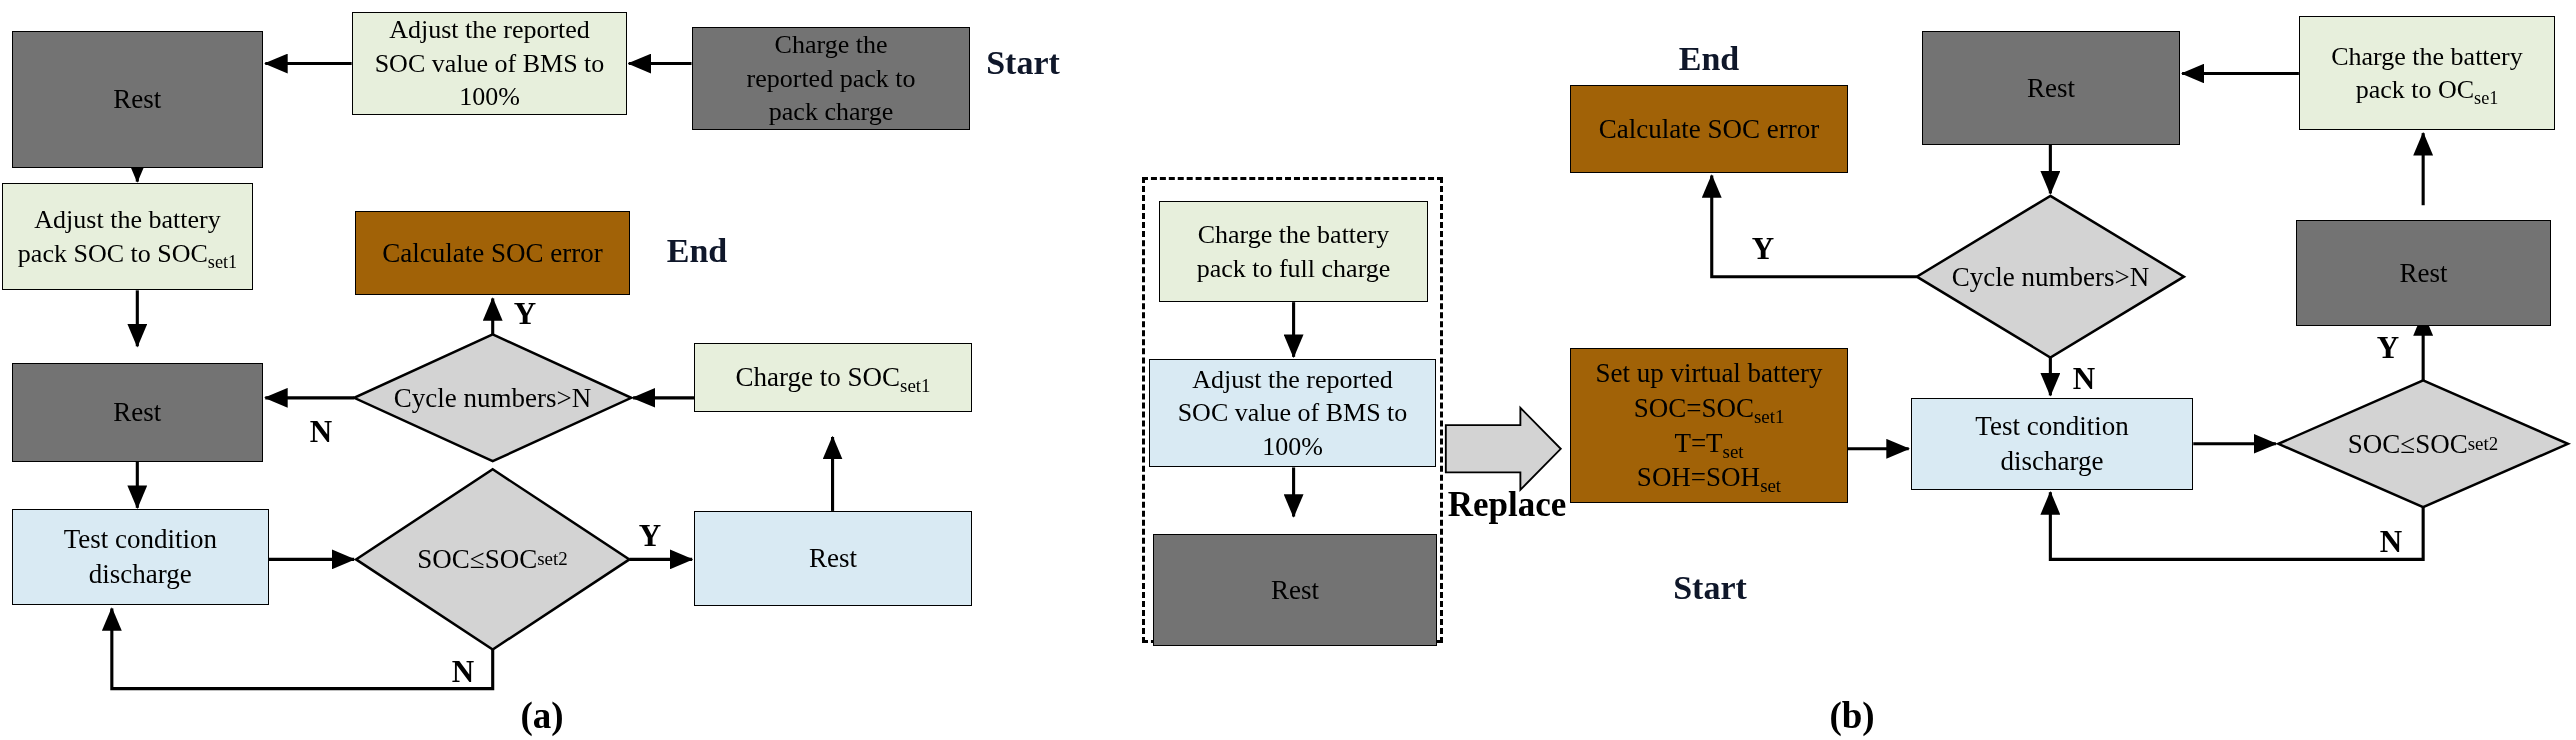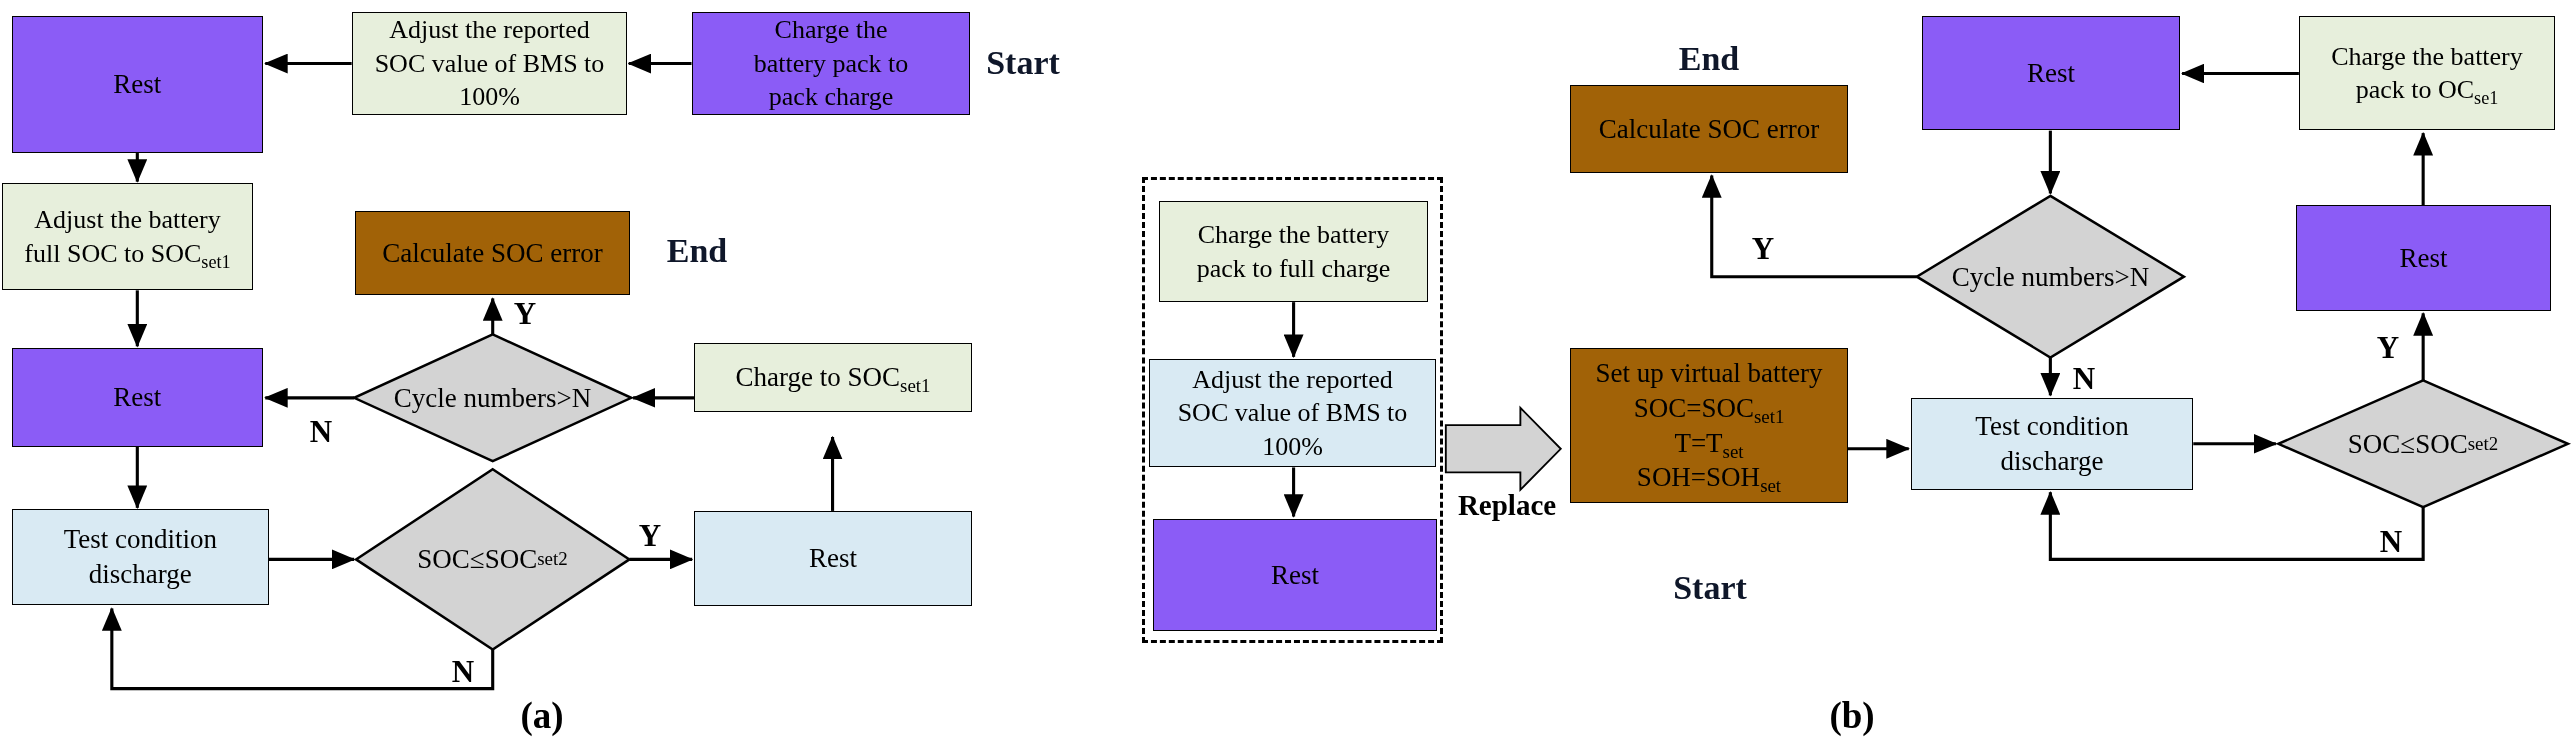--- a/index.html
+++ b/index.html
@@ -7,36 +7,36 @@
     width:2576px;height:741px;position:relative;background:#ffffff;
     font-family:"Liberation Serif","DejaVu Serif",serif;color:#000;
     overflow:hidden;
   }
   #connectors{position:absolute;left:0;top:0;width:2576px;height:741px;z-index:0;}
   .node{
     position:absolute;box-sizing:border-box;border:1.9px solid #000;
     display:flex;flex-direction:column;justify-content:center;align-items:center;
     text-align:center;font-size:27px;line-height:1.28;z-index:2;
   }
-  .peach{background:#8b5cf6;}
+  .peach{background:#737373;margin-top:15px;}
   .green{background:#e7efdc;}
   .blue{background:#d9eaf3;}
   .gray{background:#a16207;}
   .dashed-group{
     position:absolute;box-sizing:border-box;border:3.1px dashed #000;background:transparent;z-index:1;
   }
   .dlabel{
     position:absolute;display:flex;justify-content:center;align-items:center;
     text-align:center;font-size:27px;white-space:nowrap;z-index:3;
   }
   .ctr{position:absolute;transform:translate(-50%,-50%);white-space:nowrap;z-index:4;}
   .yn{font-weight:bold;font-size:31px;}
   .startend{font-weight:bold;font-size:34px;color:#0f172a;}
   .caption{font-weight:bold;font-size:37px;}
-  .replace-label{font-weight:bold;font-size:29px;}
+  .replace-label{font-weight:bold;font-size:35px;}
   sub{font-size:0.70em;line-height:0;}
 </style>
 </head>
 <body>
 
 <svg id="connectors" width="2576" height="741" viewBox="0 0 4146 1192" xmlns="http://www.w3.org/2000/svg">
   <defs>
     <marker id="ah" markerUnits="userSpaceOnUse" markerWidth="38" markerHeight="32" refX="36" refY="16" orient="auto">
       <path d="M0,0 L38,16 L0,32 Z" fill="#000"></path>
     </marker>
@@ -82,29 +82,29 @@
   </div>
 
   <div class="node green" style="left:352px;top:11.8px;width:275px;height:103px;font-size:26px">
     <div>Adjust the reported</div>
     <div>SOC value of BMS to</div>
     <div>100%</div>
   </div>
 
   <div class="node peach" style="left:692px;top:11.8px;width:278px;height:103px;font-size:26px">
     <div>Charge the</div>
-    <div>battery pack to</div>
+    <div>reported pack to</div>
     <div>pack charge</div>
   </div>
 
   <span class="ctr startend" style="left:1023px;top:63px">Start</span>
 
   <div class="node green" style="left:2px;top:183px;width:251px;height:107px;font-size:26px">
     <div>Adjust the battery</div>
-    <div><span>full SOC to SOC</span><sub>set1</sub></div>
+    <div><span>pack SOC to SOC</span><sub>set1</sub></div>
   </div>
 
   <div class="node gray" style="left:355px;top:211px;width:275px;height:84px">
     <div>Calculate SOC error</div>
   </div>
 
   <span class="ctr startend" style="left:697px;top:251px">End</span>
 
   <div class="node peach" style="left:11.8px;top:348px;width:251px;height:99px">
     <div>Rest</div>

